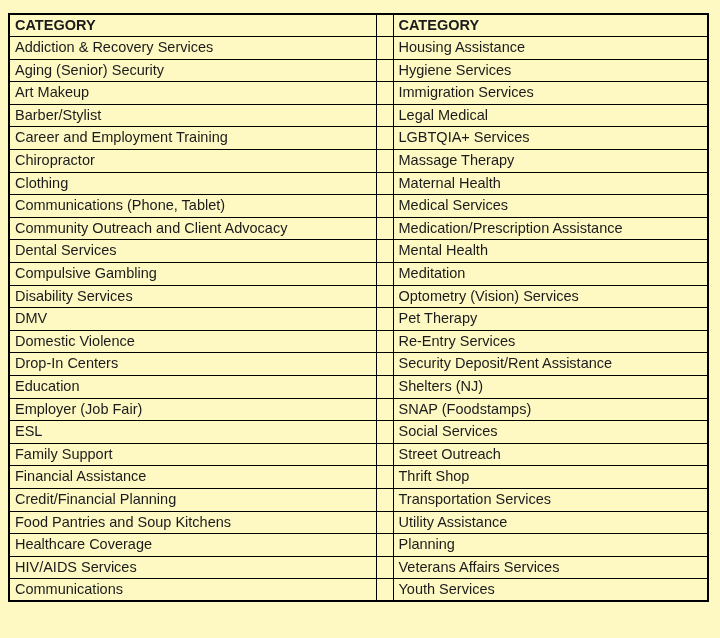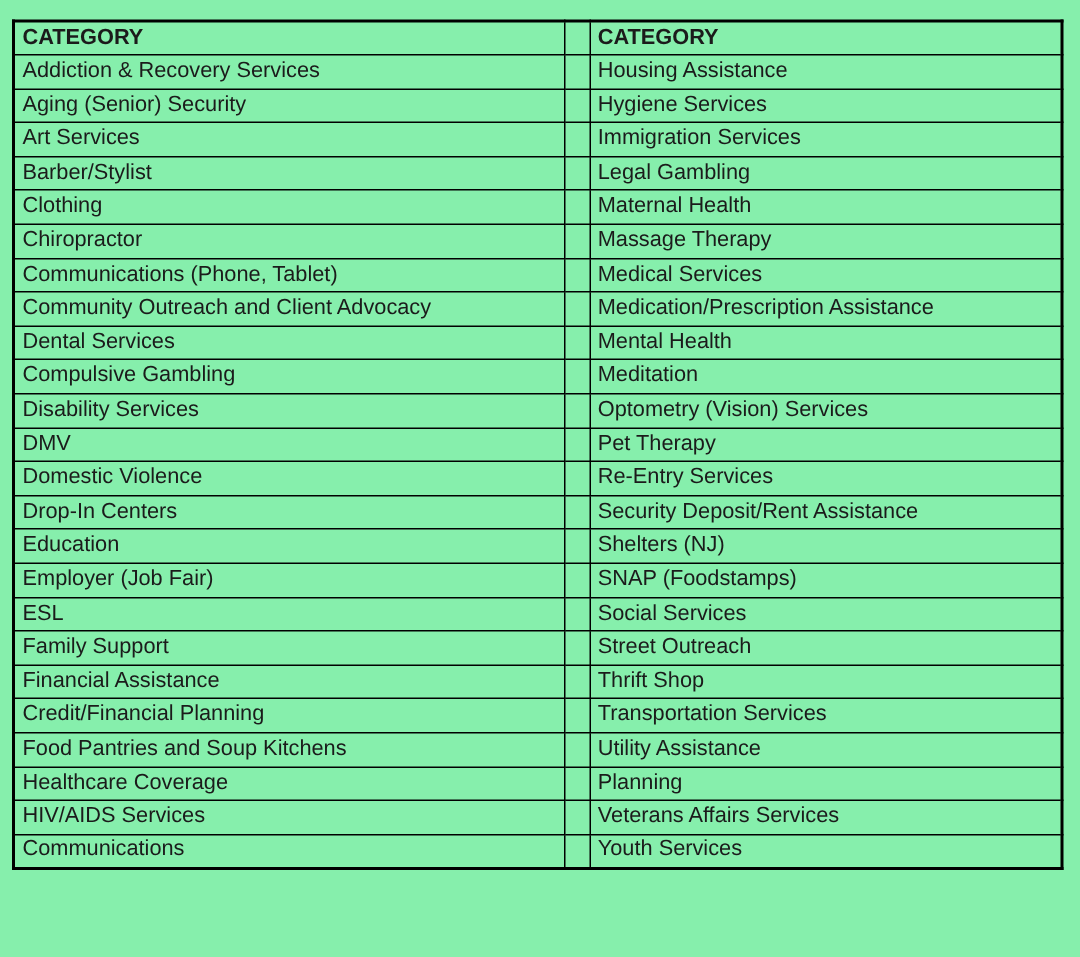--- a/index.html
+++ b/index.html
@@ -8,21 +8,21 @@
     background: #ffffff;
     width: 720px;
     height: 638px;
     font-family: "Liberation Sans", sans-serif;
     overflow: hidden;
   }
   .page {
     position: relative;
     width: 720px;
     height: 638px;
-    background: #86efac;
+    background: #fef9c3;
   }
   table.cat-table {
     position: absolute;
     left: 8px;
     top: 13px;
     border-collapse: collapse;
     table-layout: fixed;
     border: 2px solid #000000;
   }
   table.cat-table col.c-left  { width: 367px; }
@@ -73,38 +73,43 @@
           <td>Addiction &amp; Recovery Services</td>
           <td></td>
           <td>Housing Assistance</td>
         </tr>
         <tr>
           <td>Aging (Senior) Security</td>
           <td></td>
           <td>Hygiene Services</td>
         </tr>
         <tr>
-          <td>Art Services</td>
+          <td>Art Makeup</td>
           <td></td>
           <td>Immigration Services</td>
         </tr>
         <tr>
           <td>Barber/Stylist</td>
           <td></td>
-          <td>Legal Gambling</td>
+          <td>Legal Medical</td>
+        </tr>
+        <tr>
+          <td>Career and Employment Training</td>
+          <td></td>
+          <td>LGBTQIA+ Services</td>
+        </tr>
+        <tr>
+          <td>Chiropractor</td>
+          <td></td>
+          <td>Massage Therapy</td>
         </tr>
         <tr>
           <td>Clothing</td>
           <td></td>
           <td>Maternal Health</td>
-        </tr>
-        <tr>
-          <td>Chiropractor</td>
-          <td></td>
-          <td>Massage Therapy</td>
         </tr>
         <tr>
           <td>Communications (Phone, Tablet)</td>
           <td></td>
           <td>Medical Services</td>
         </tr>
         <tr>
           <td>Community Outreach and Client Advocacy</td>
           <td></td>
           <td>Medication/Prescription Assistance</td>

